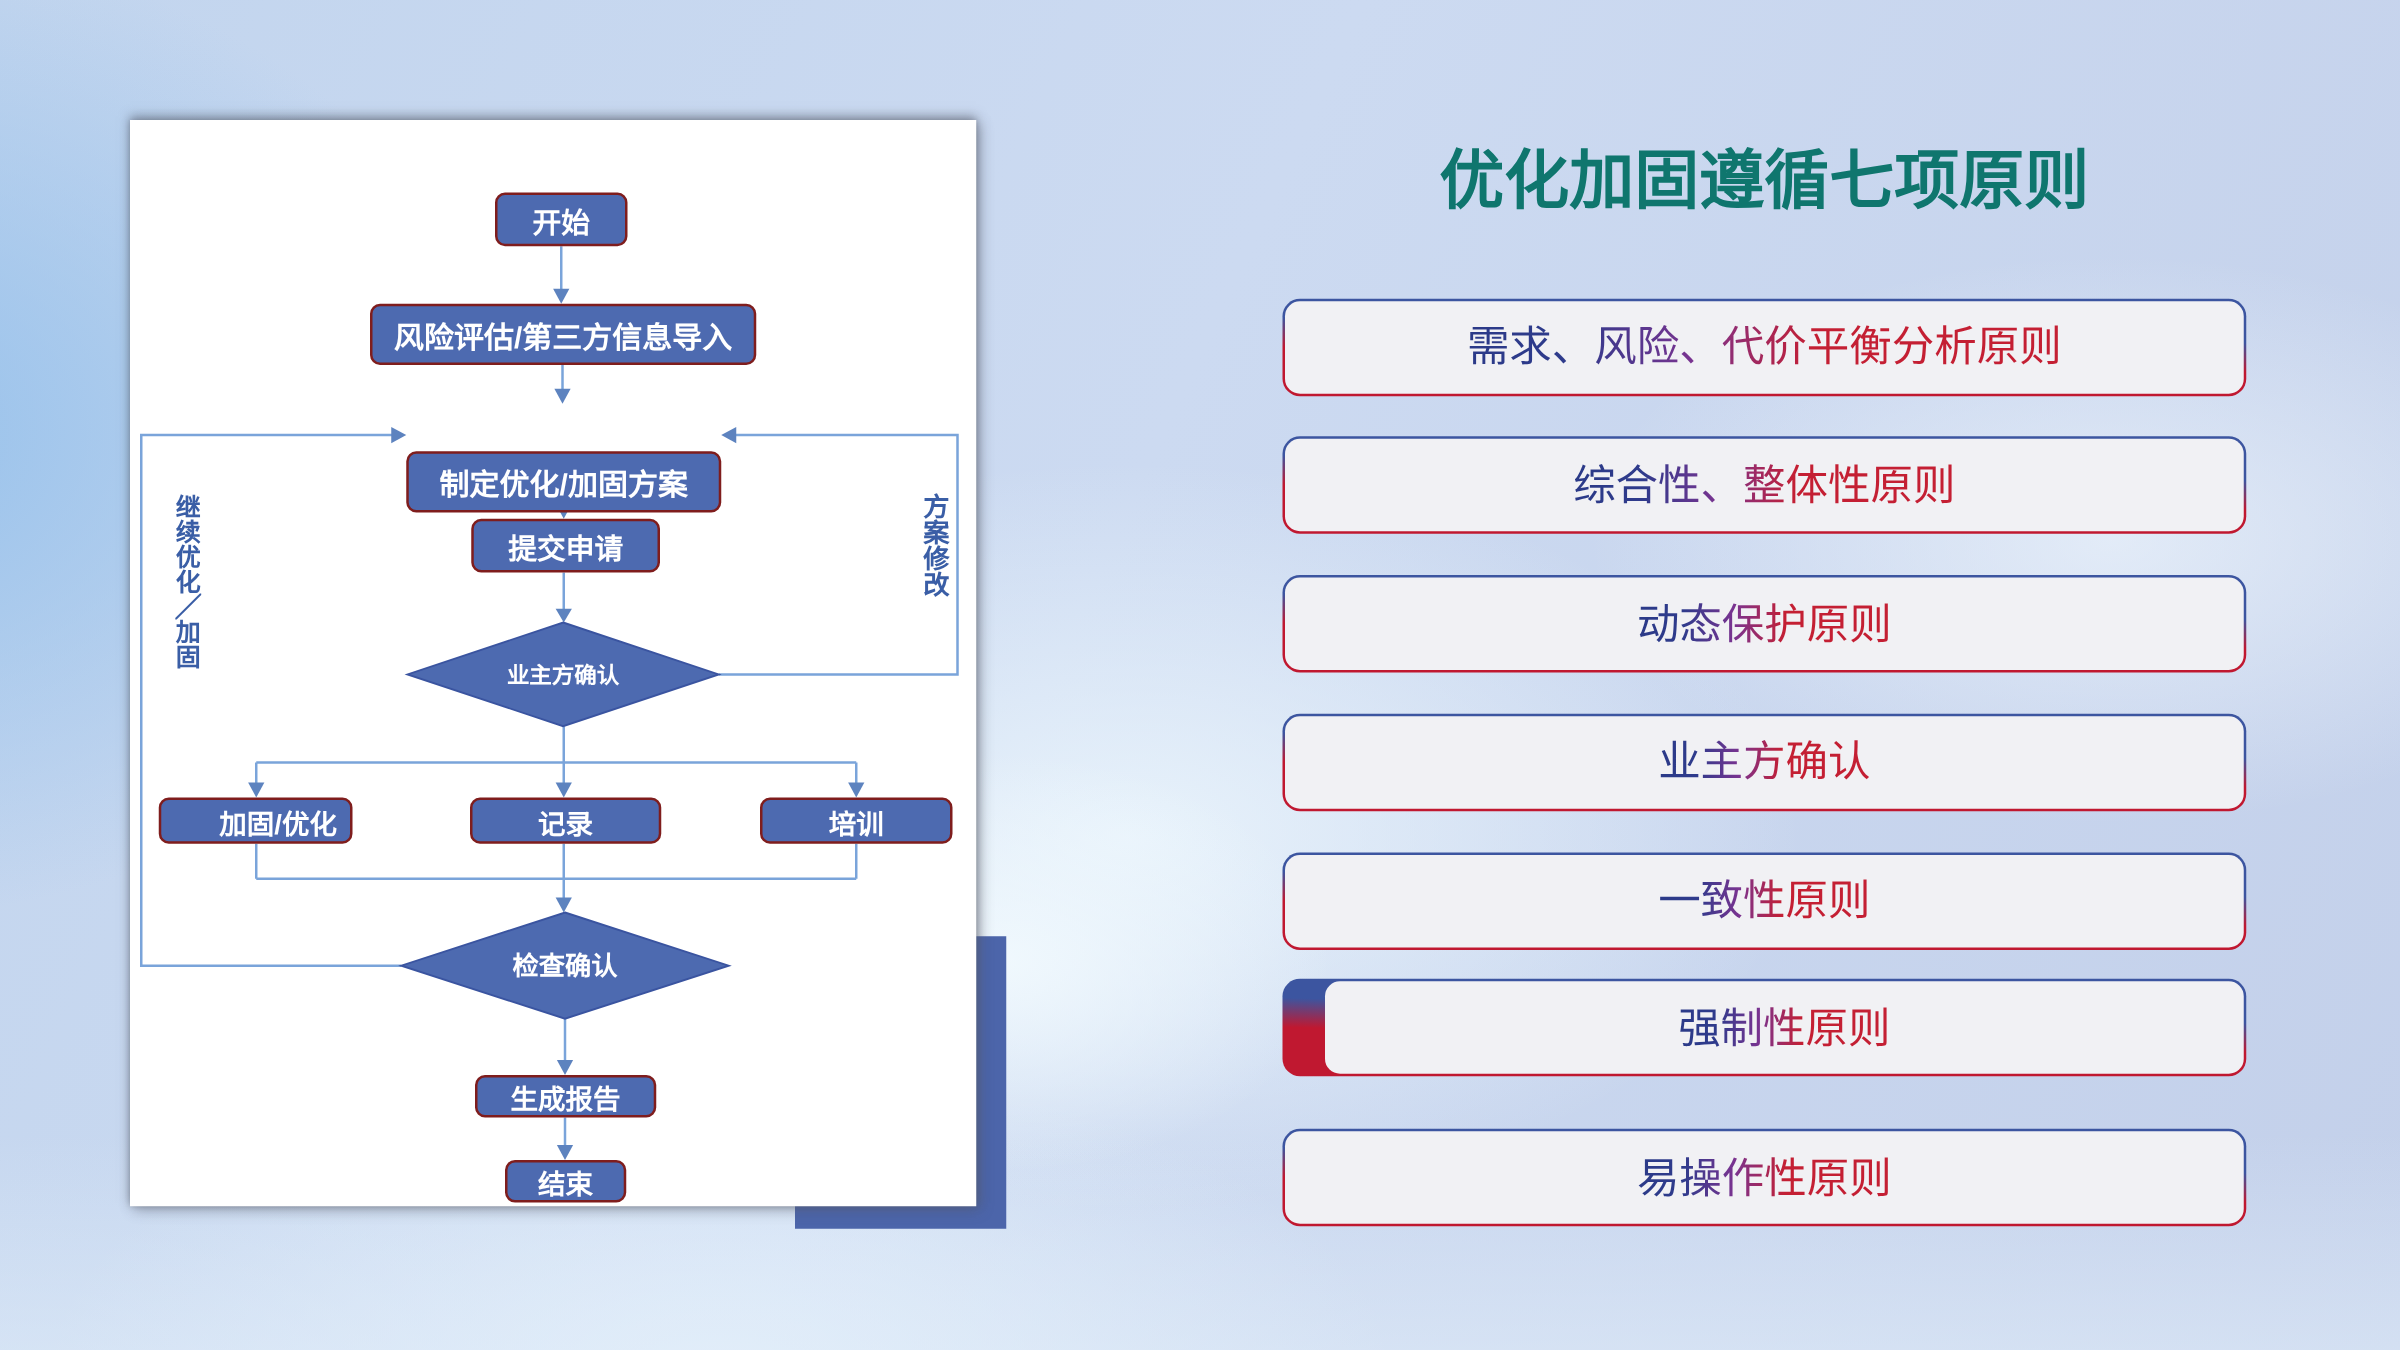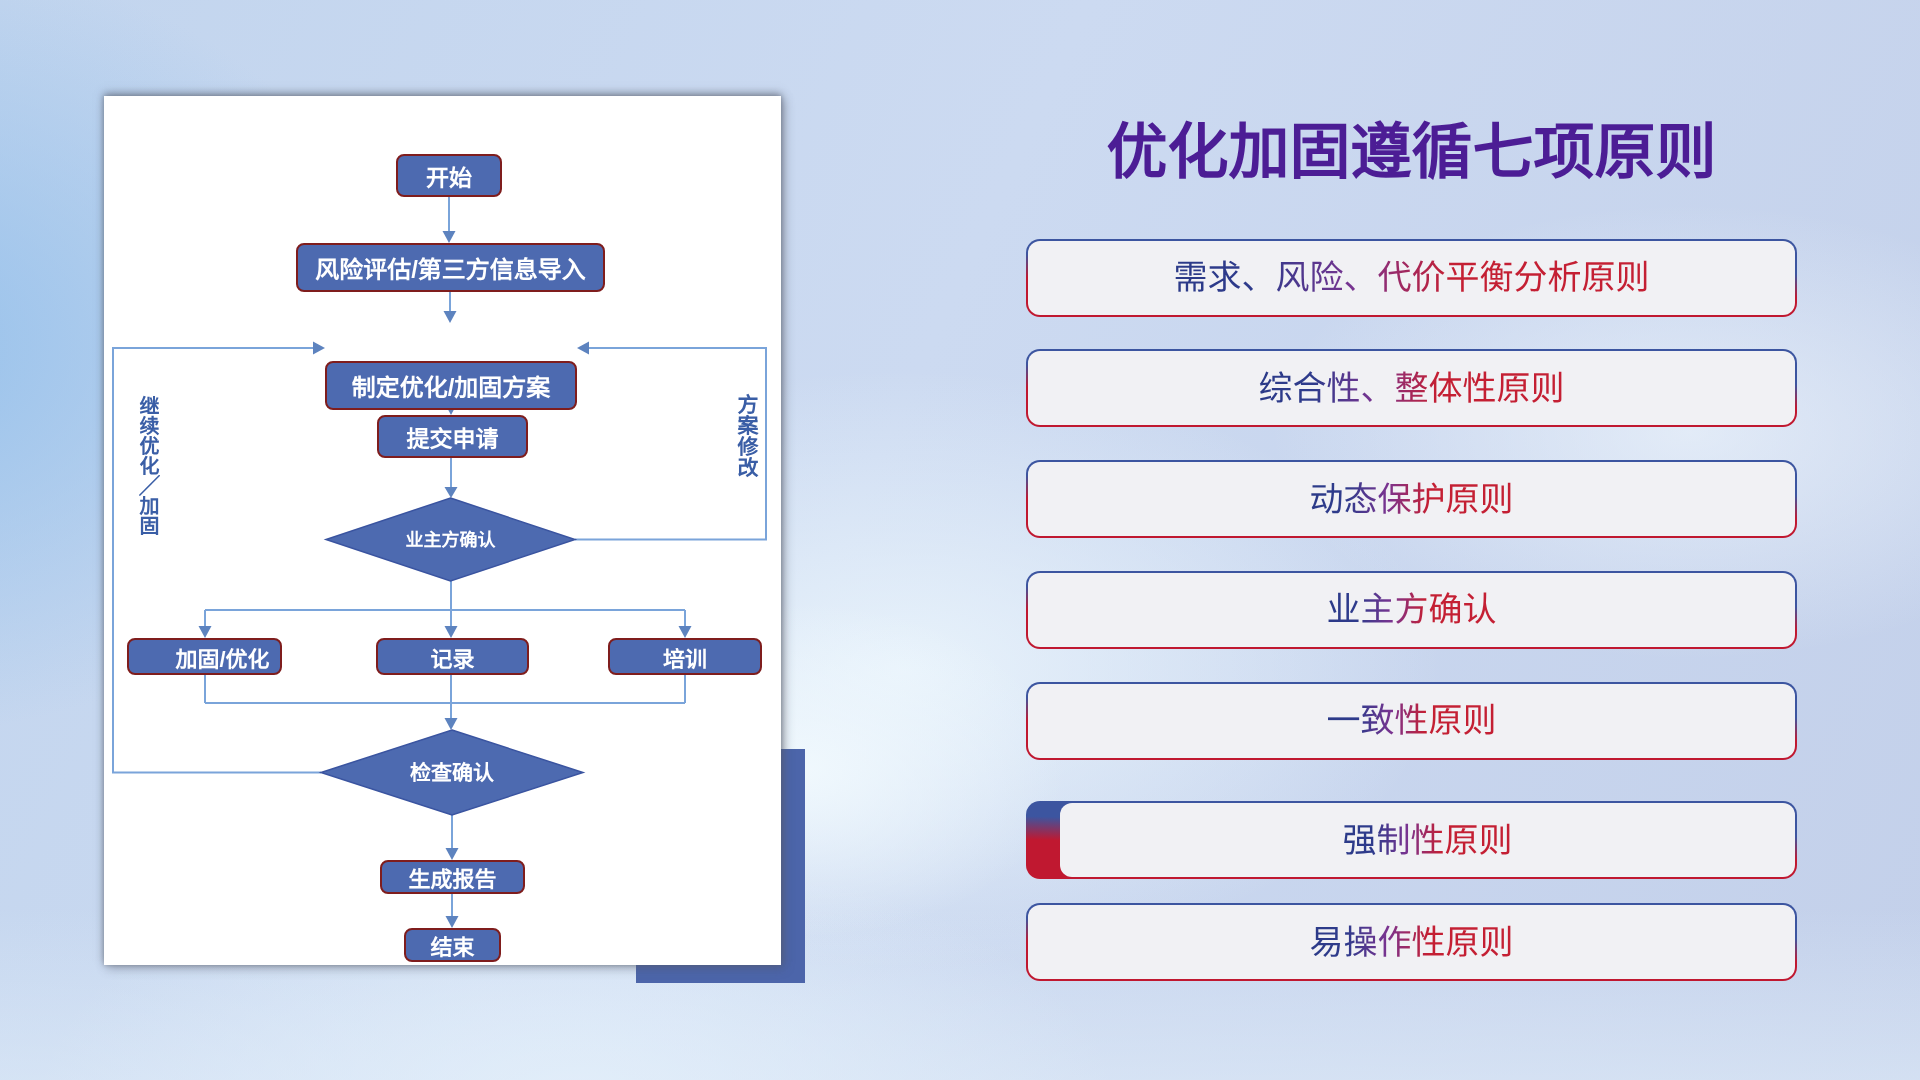--- a/index.html
+++ b/index.html
@@ -26,21 +26,21 @@
         box-shadow:0 -3px 8px rgba(86,92,106,.5), 3px 3px 10px rgba(86,92,106,.45), 0 0 4px rgba(86,92,106,.35);}
   
   .fbox{position:absolute;background:#4d6ab0;border:2px solid #7f1d1d;border-radius:8px;
         color:#fff;font-weight:bold;display:flex;align-items:center;justify-content:center;
         box-sizing:border-box;white-space:nowrap;}
   svg.flow{position:absolute;left:0;top:0;}
   .vlabel{position:absolute;writing-mode:vertical-rl;text-orientation:upright;
           color:#3a5ea6;font-weight:bold;white-space:nowrap;}
   
   .title{position:absolute;left:1026px;top:102px;width:771px;text-align:center;
-         font-size:61px;font-weight:bold;color:#4c1d95;letter-spacing:0px;}
+         font-size:52px;font-weight:bold;color:#0f766e;letter-spacing:0px;}
   .pbox{position:absolute;left:1026px;width:771px;height:78px;border-radius:14px;
         background:linear-gradient(181.5deg,#3c55a0 36%,#c01830 60%);
         box-sizing:border-box;padding:2px;}
   .pbox .inner{width:100%;height:100%;border-radius:12px;background:#f1f1f4;
         display:flex;align-items:center;justify-content:center;box-sizing:border-box;}
   .pbox .txt{font-size:34px;position:relative;top:-3px;
         background:linear-gradient(90deg,#2b3a88 0%,#2f3b8c 18%,#7a3390 38%,#c41f33 58%,#c41f33 100%);
         -webkit-background-clip:text;background-clip:text;color:transparent;}
 </style>
 </head>
@@ -128,21 +128,21 @@
 <div class="pbox" style="top:570.9px;">
     <div class="inner">
       <span class="txt">业主方确认</span>
     </div>
   </div>
 <div class="pbox" style="top:681.7px;">
     <div class="inner">
       <span class="txt">一致性原则</span>
     </div>
   </div>
-<div class="pbox" style="top:801px;padding-left:34px;">
+<div class="pbox" style="top:783px;padding-left:34px;">
     <div class="inner">
       <span class="txt">强制性原则</span>
     </div>
   </div>
 <div class="pbox" style="top:903.3px;">
     <div class="inner">
       <span class="txt">易操作性原则</span>
     </div>
   </div>
 

